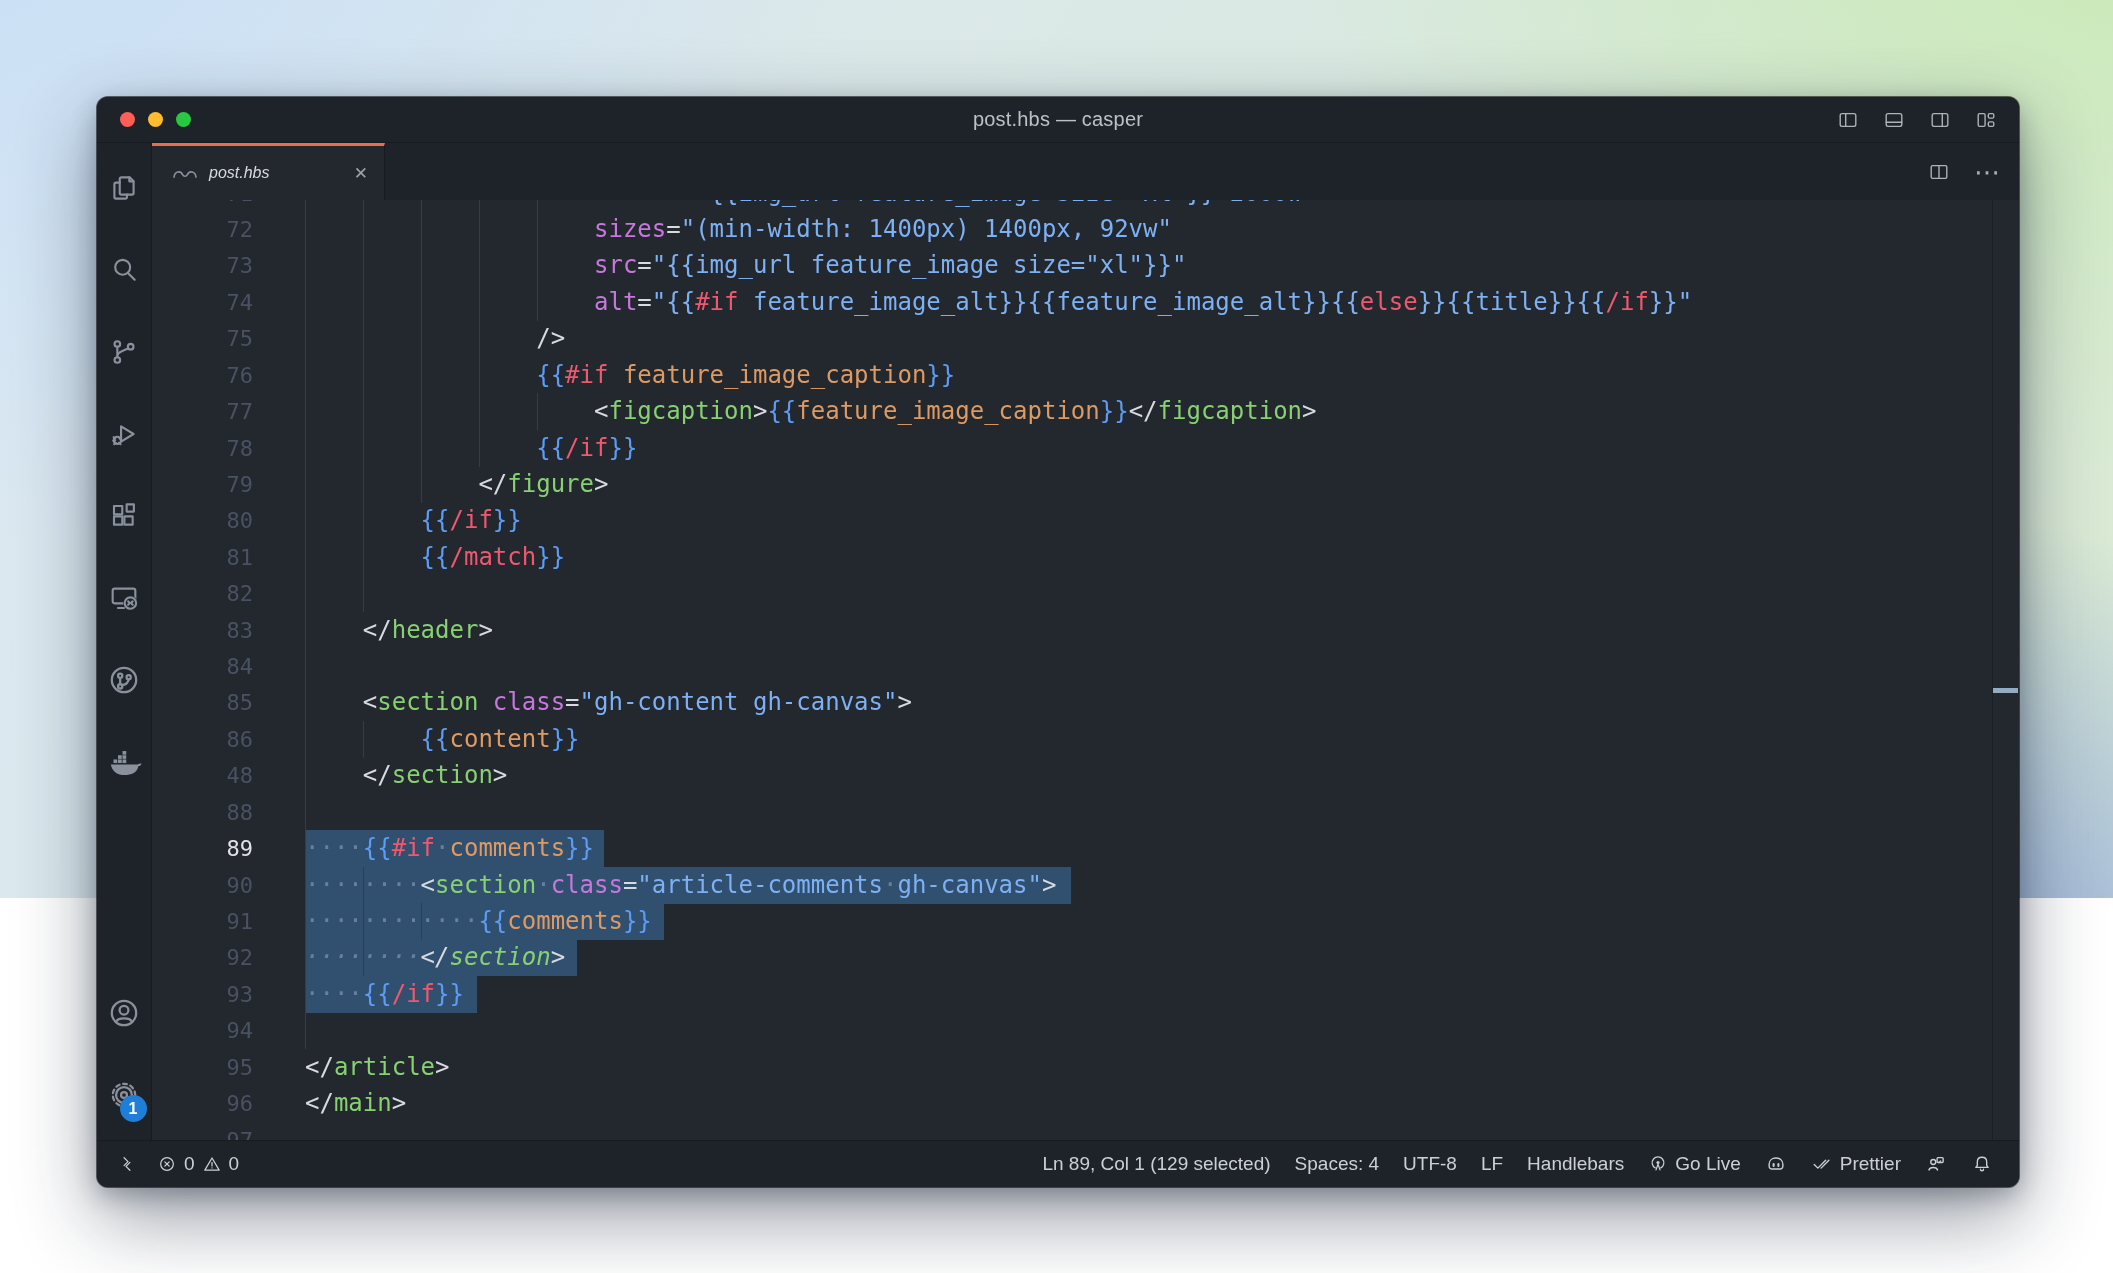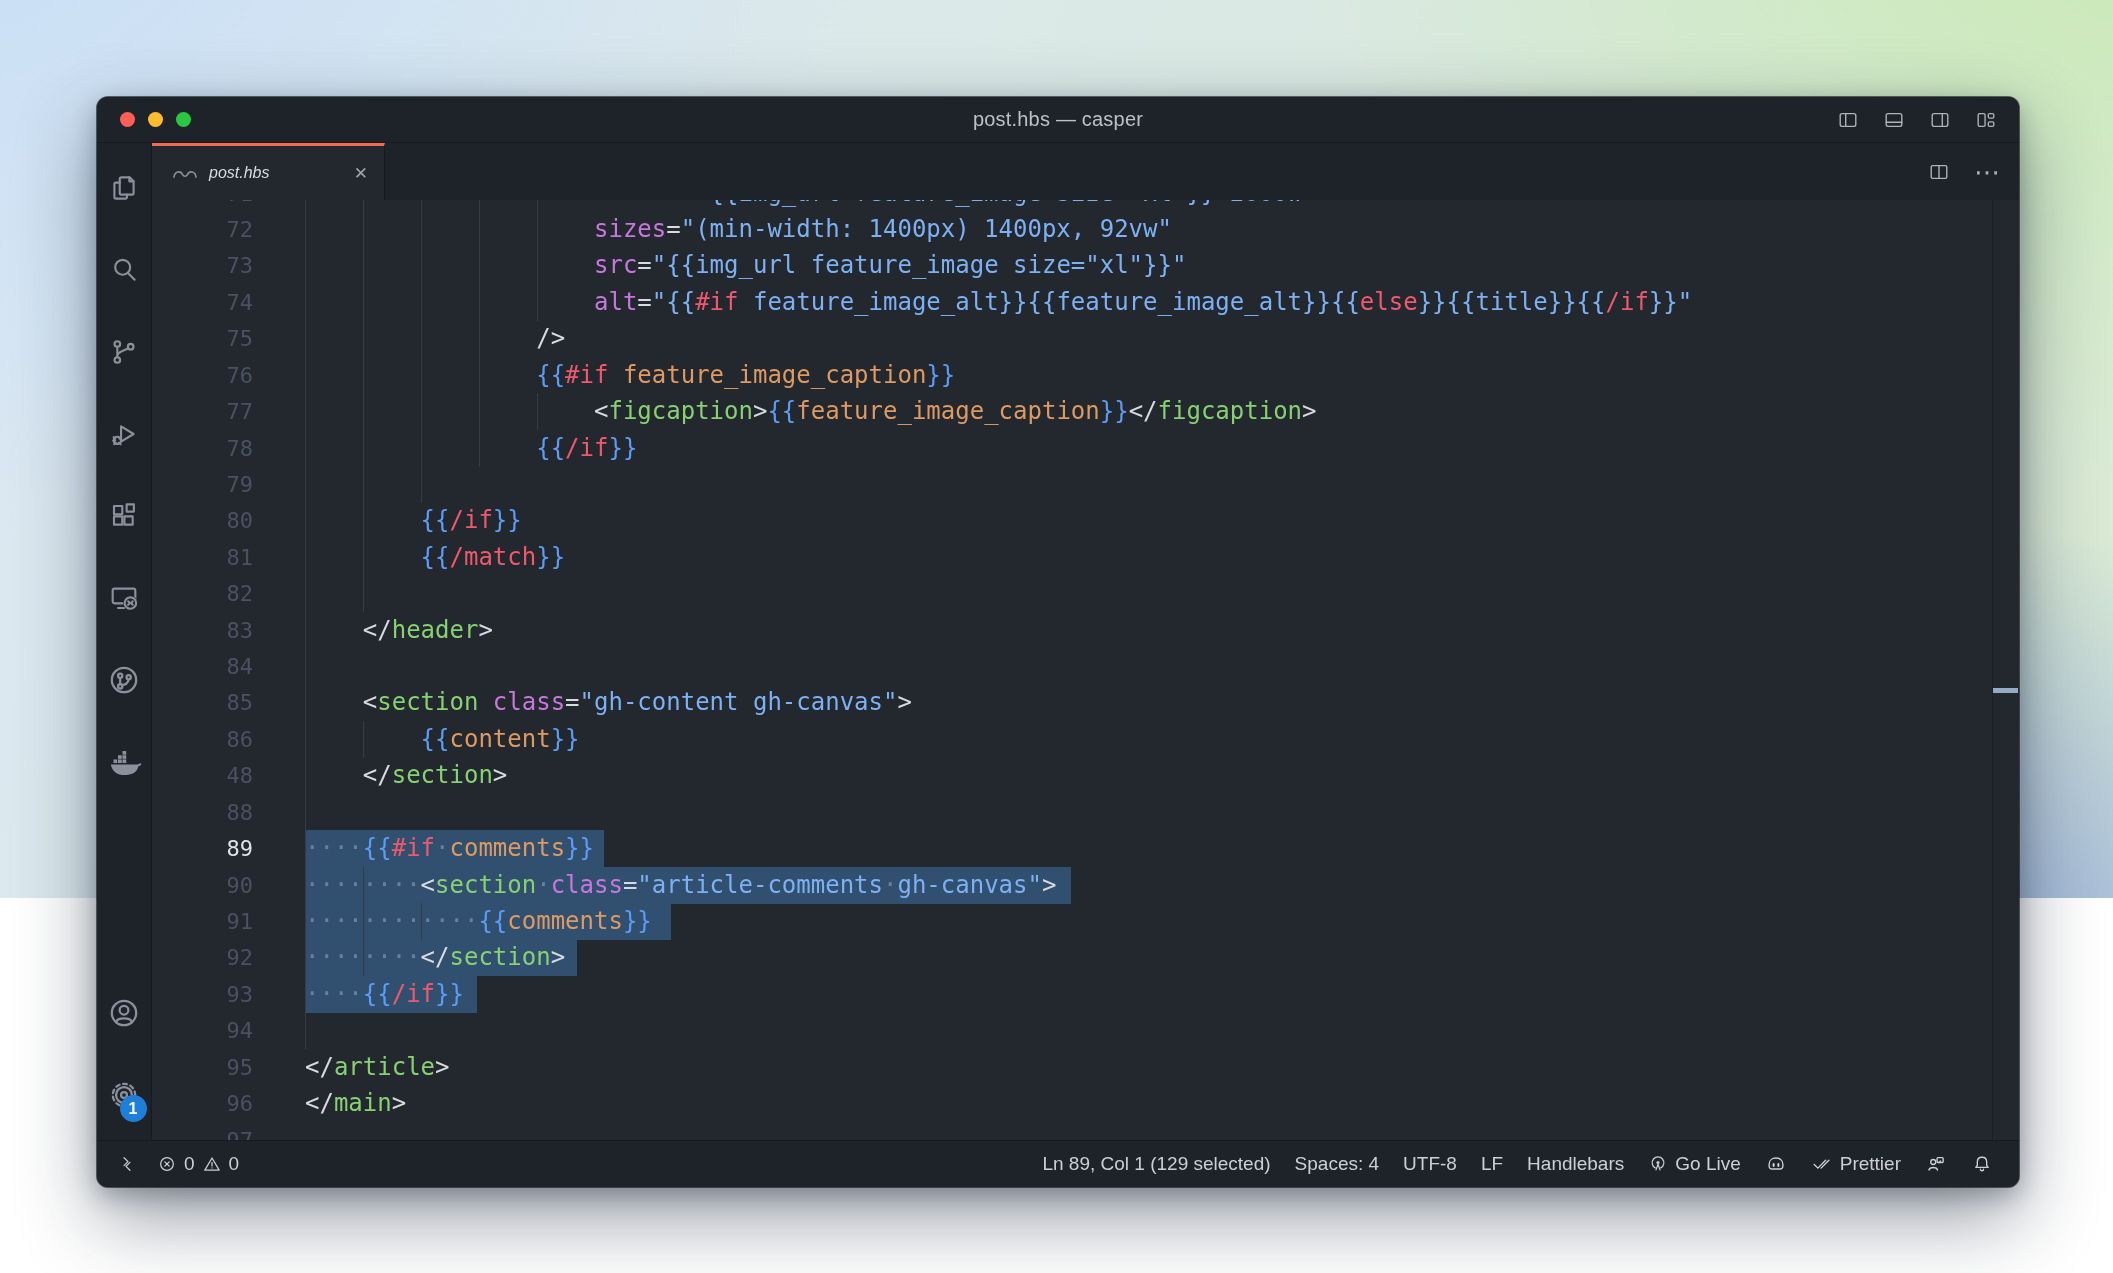--- a/index.html
+++ b/index.html
@@ -289,20 +289,21 @@
                 <i class="g" style="left: 269px;"></i>
                 <i class="g" style="left: 327px;"></i>
                 <span class="num">78</span>
                 <span class="txt"><span class="inner"><span>                </span><span class="tk-brc">{{</span><span class="tk-kw">/if</span><span class="tk-brc">}}</span></span></span>
               </div>
               <div class="line" style="top: 265.94px;">
                 <i class="g" style="left: 153px;"></i>
                 <i class="g" style="left: 211px;"></i>
                 <i class="g" style="left: 269px;"></i>
                 <span class="num">79</span>
+                <span class="txt"><span class="inner"><span>            </span><span class="tk-pln">&lt;/</span><span class="tk-tag">figure</span><span class="tk-pln">&gt;</span></span></span>
               </div>
               <div class="line" style="top: 302.36px;">
                 <i class="g" style="left: 153px;"></i>
                 <i class="g" style="left: 211px;"></i>
                 <span class="num">80</span>
                 <span class="txt"><span class="inner"><span>        </span><span class="tk-brc">{{</span><span class="tk-kw">/if</span><span class="tk-brc">}}</span></span></span>
               </div>
               <div class="line" style="top: 338.78px;">
                 <i class="g" style="left: 153px;"></i>
                 <i class="g" style="left: 211px;"></i>
@@ -355,27 +356,27 @@
                 <i class="g" style="left: 153px;"></i>
                 <i class="g" style="left: 211px;"></i>
                 <span class="num">90</span>
                 <span class="txt"><span class="inner sel" style="padding-right: 15px;"><span class="tk-dot">········</span><span class="tk-pln">&lt;</span><span class="tk-tag">section</span><span class="tk-dot">·</span><span class="tk-attr">class</span><span class="tk-pln">=</span><span class="tk-str">"article-comments</span><span class="tk-dot">·</span><span class="tk-str">gh-canvas"</span><span class="tk-pln">&gt;</span></span></span>
               </div>
               <div class="line" style="top: 702.98px;">
                 <i class="g" style="left: 153px;"></i>
                 <i class="g" style="left: 211px;"></i>
                 <i class="g" style="left: 269px;"></i>
                 <span class="num">91</span>
-                <span class="txt"><span class="inner sel" style="padding-right: 19px;"><span class="tk-dot">············</span><span class="tk-brc">{{</span><span class="tk-id">comments</span><span class="tk-brc">}}</span></span></span>
+                <span class="txt"><span class="inner sel" style="padding-right: 12px;"><span class="tk-dot">············</span><span class="tk-brc">{{</span><span class="tk-id">comments</span><span class="tk-brc">}}</span></span></span>
               </div>
               <div class="line" style="top: 739.4px;">
                 <i class="g" style="left: 153px;"></i>
                 <i class="g" style="left: 211px;"></i>
                 <span class="num">92</span>
-                <span class="txt"><span class="inner sel" style="padding-right: 12px;"><span class="tk-dot">········</span><span class="tk-pln">&lt;/</span><span class="tk-tag">section</span><span class="tk-pln">&gt;</span></span></span>
+                <span class="txt"><span class="inner sel" style="padding-right: 12px; font-style: italic;"><span class="tk-dot">········</span><span class="tk-pln">&lt;/</span><span class="tk-tag">section</span><span class="tk-pln">&gt;</span></span></span>
               </div>
               <div class="line" style="top: 775.82px;">
                 <i class="g" style="left: 153px;"></i>
                 <span class="num">93</span>
                 <span class="txt"><span class="inner sel" style="padding-right: 13px;"><span class="tk-dot">····</span><span class="tk-brc">{{</span><span class="tk-kw">/if</span><span class="tk-brc">}}</span></span></span>
               </div>
               <div class="line" style="top: 812.24px; text-decoration: underline;">
                 <i class="g" style="left: 153px;"></i>
                 <span class="num">94</span>
                 <span class="txt"><span class="inner"></span></span>

